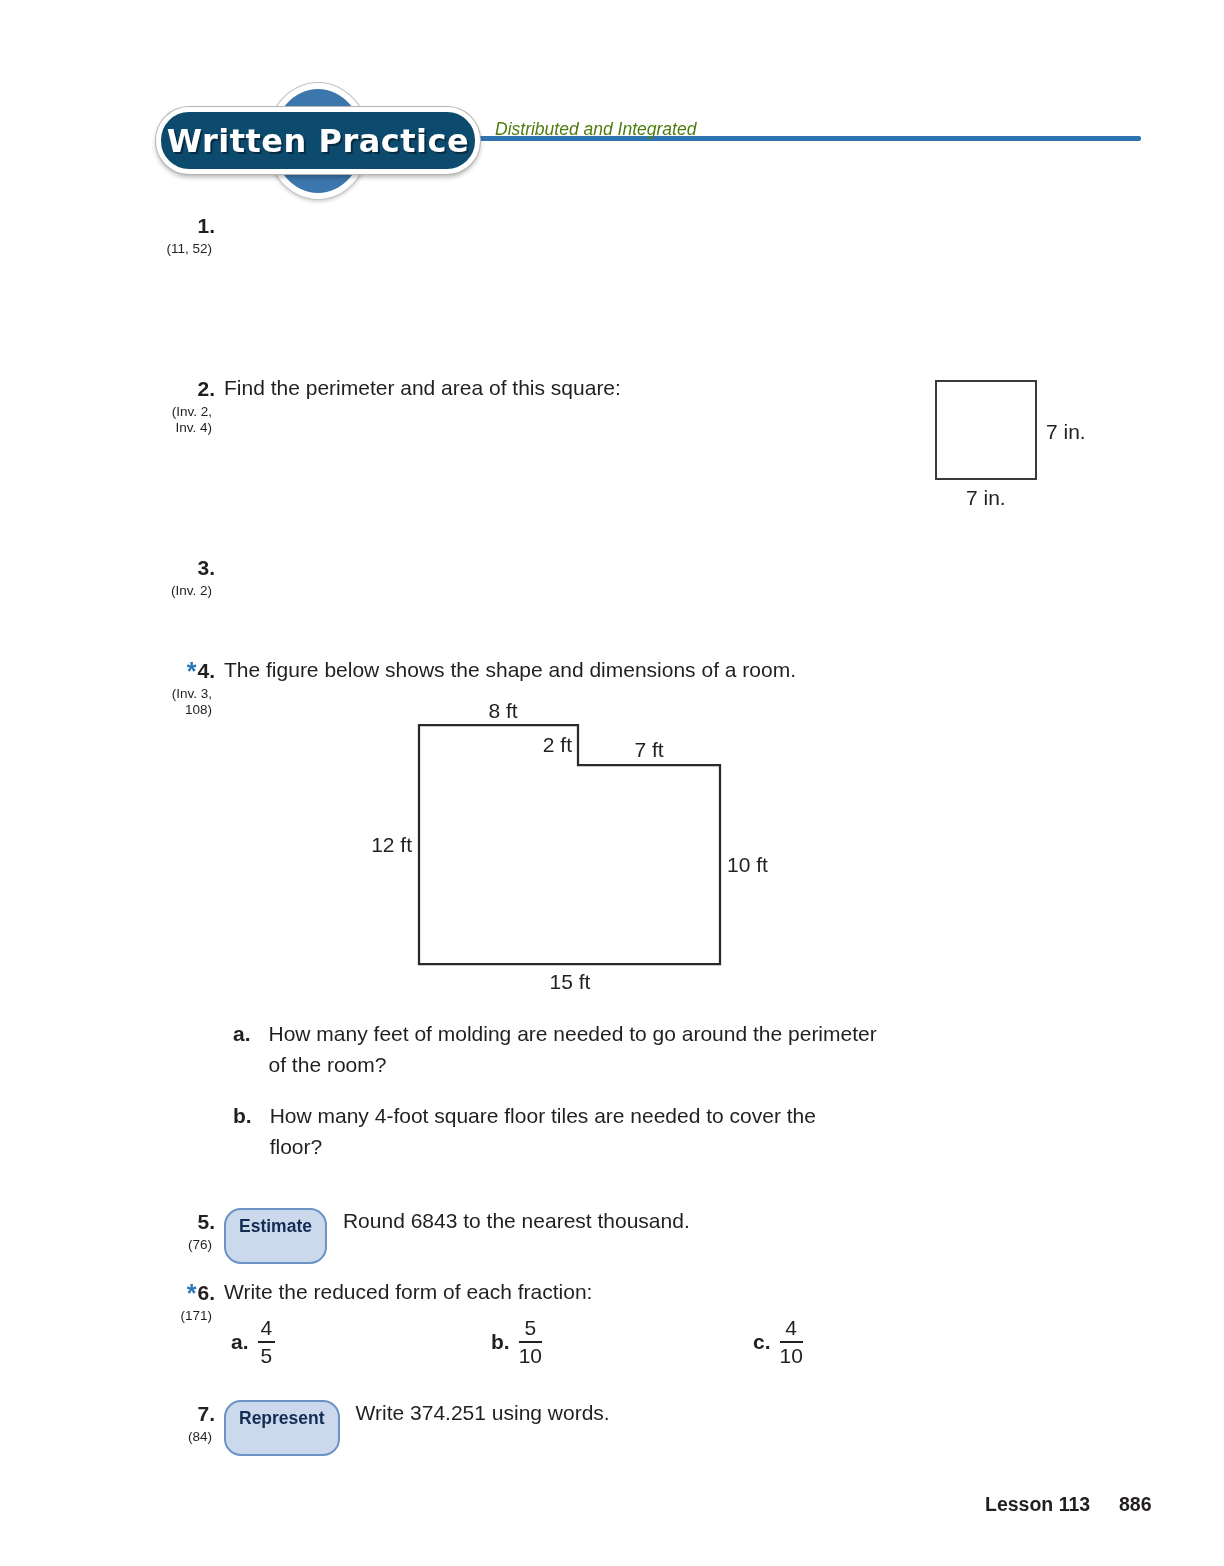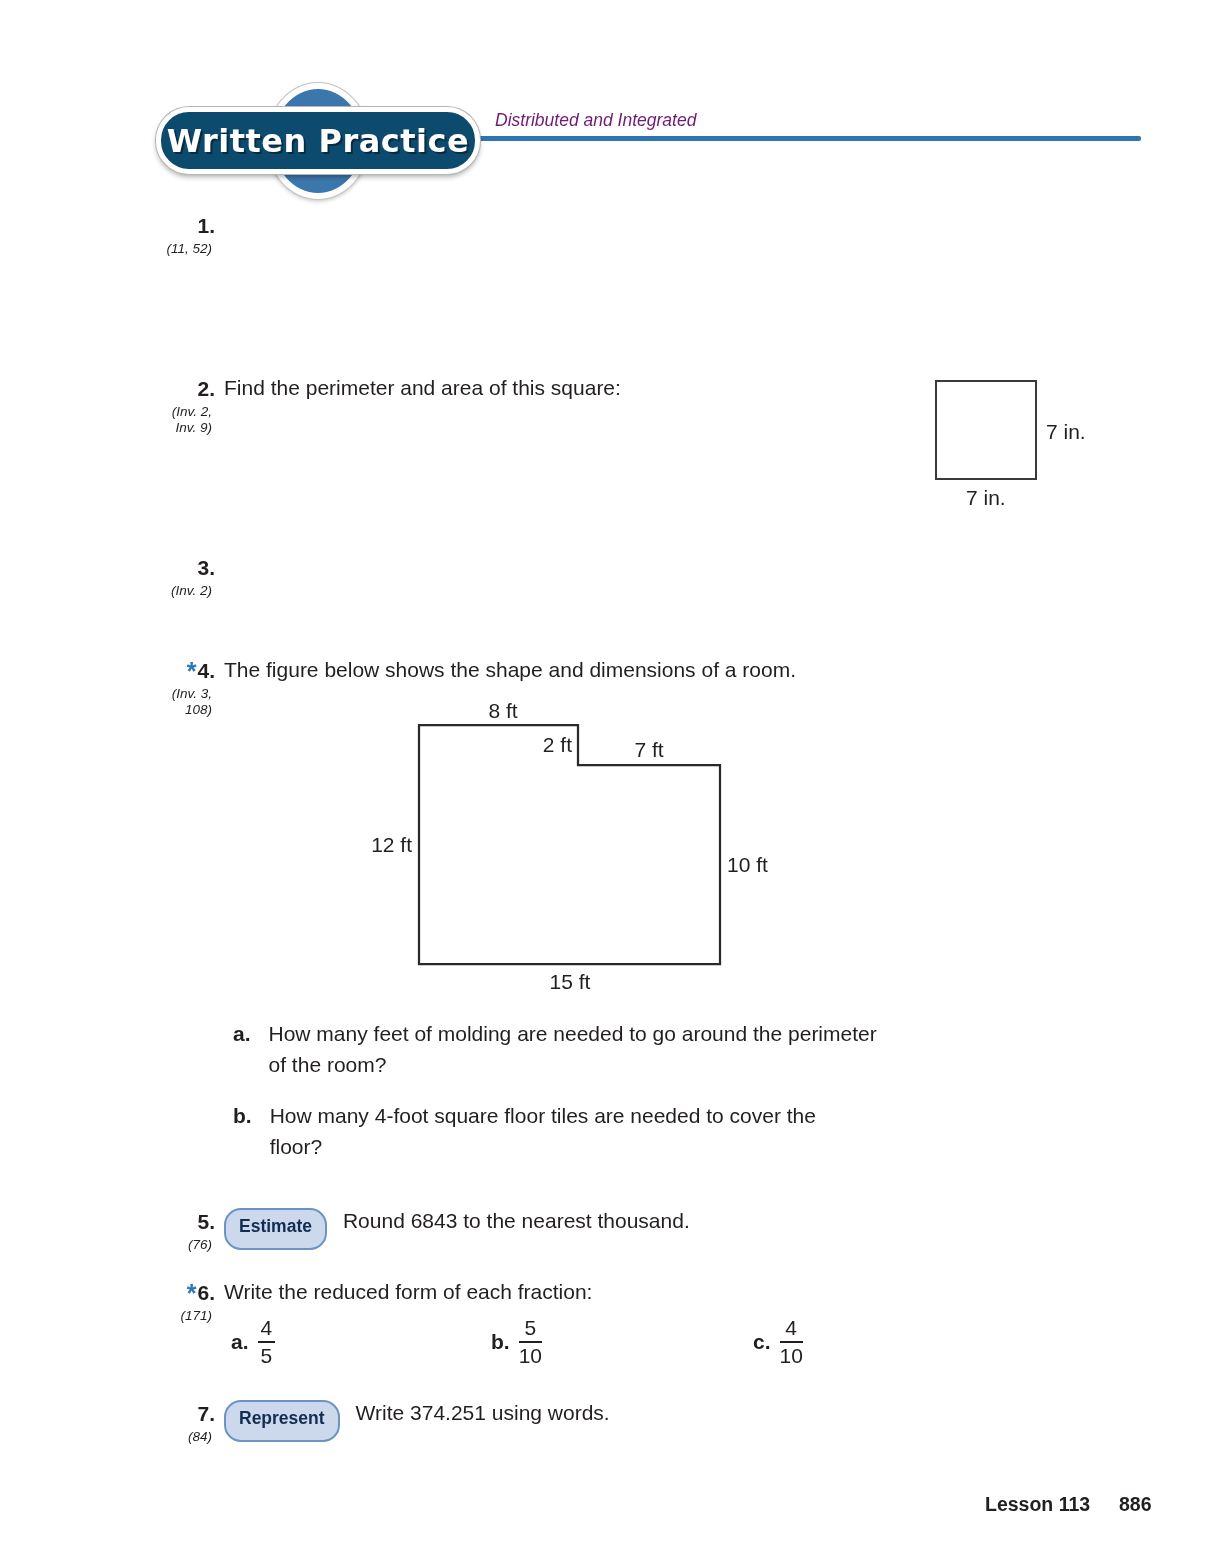--- a/index.html
+++ b/index.html
@@ -24,44 +24,44 @@
     box-shadow:0 0 0 1px #b5b5b5, 0 3px 5px rgba(0,0,0,0.3);
     display:flex; align-items:center; justify-content:center; z-index:2;
   }
   .hdr-pill .badge-text {
     color:#ffffff; font-weight:bold; font-size:32px; letter-spacing:0.5px;
     font-family:"DejaVu Sans", sans-serif;
     text-shadow:2px 2px 0 rgba(0,0,0,0.4);
     white-space:nowrap;
   }
   .hdr-sub {
-    position:absolute; left:495px; top:110px; font-style:italic;
-    font-size:17.5px; color:#701a75;
+    position:absolute; left:495px; top:119px; font-style:italic;
+    font-size:17.5px; color:#4d7c0f;
   }
 
   
   .problem { position:absolute; left:150px; display:flex; align-items:flex-start; }
   .pnum { flex:0 0 65px; width:65px; text-align:right; }
   .numline { font-weight:bold; font-size:21px; line-height:31px; white-space:nowrap; }
   .star { color:#2b77b8; font-size:25px; position:relative; top:2px; margin-right:1px; }
   .ref {
-    font-size:13.5px; font-style:italic; line-height:15.5px;
+    font-size:13.5px; line-height:15.5px;
     white-space:pre-line; margin-top:0px; padding-right:3px;
   }
   .ptext {
     margin-left:9px; font-size:21px; line-height:31px; white-space:pre-line;
   }
 
   .subitem { position:absolute; display:flex; align-items:flex-start; }
   .slabel { font-weight:bold; font-size:21px; line-height:31px; }
   .stext { margin-left:18px; font-size:21px; line-height:31px; white-space:pre-line; }
 
   .pill {
     display:inline-block; background:#ccd9ec; border:2.5px solid #6b94c4;
-    border-radius:17px; padding:1px 13px 6px; font-weight:bold;
+    border-radius:17px; padding:1px 13px 20px; font-weight:bold;
     font-size:17.5px; color:#132c52; vertical-align:-4px; margin-right:16px;
     white-space:nowrap;
   }
 
   
   .sq { position:absolute; left:935px; top:380px; width:98px; height:96px; border:2px solid #3a3a3a; }
   .sq-label { position:absolute; font-size:21px; white-space:nowrap; }
   .sq-label.right { left:1046px; top:420px; }
   .sq-label.bottom { left:966px; top:486px; }
 
@@ -96,21 +96,21 @@
     <div class="pnum">
       <div class="numline"><span class="star"></span><span>1.</span></div>
       <div class="ref">(11, 52)</div>
     </div>
   </div>
 
   <div class="problem" style="top:372px;">
     <div class="pnum">
       <div class="numline"><span class="star"></span><span>2.</span></div>
       <div class="ref">(Inv. 2,
-Inv. 9)</div>
+Inv. 4)</div>
     </div>
     <div class="ptext">Find the perimeter and area of this square:</div>
   </div>
 
   <div class="sq"></div>
   <div class="sq-label right">7 in.</div>
   <div class="sq-label bottom">7 in.</div>
 
   <div class="problem" style="top:551px;">
     <div class="pnum">

